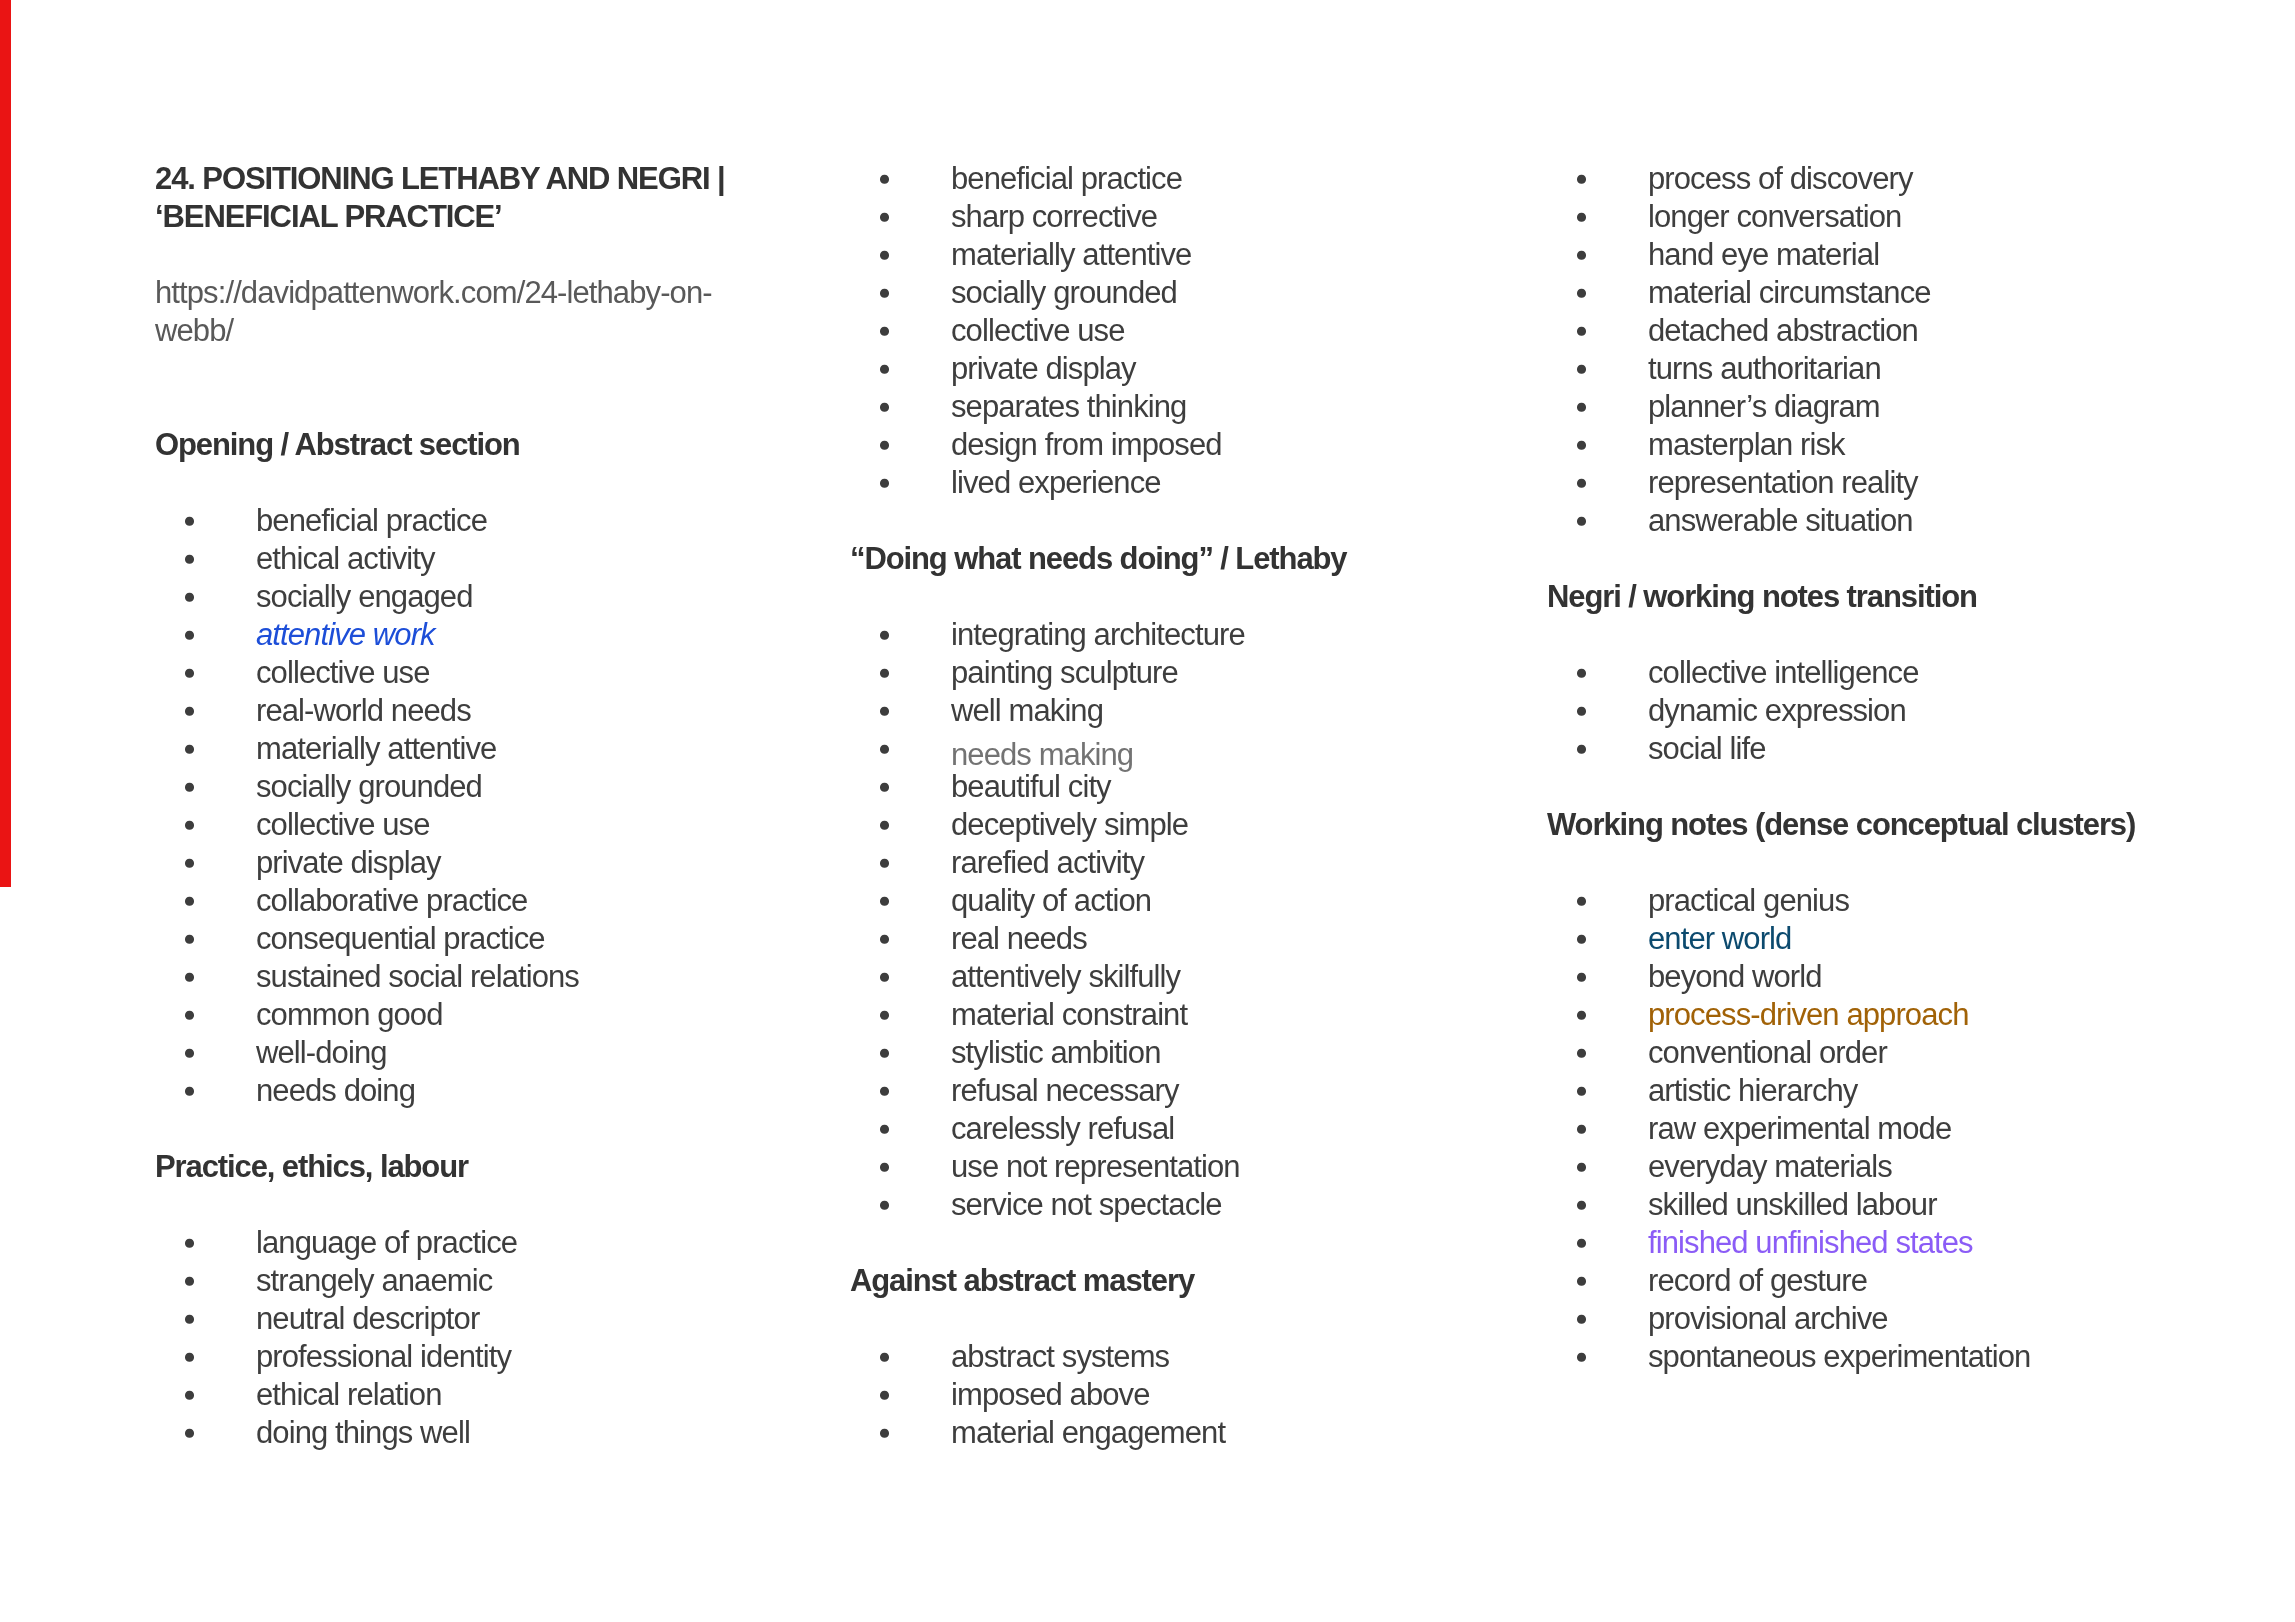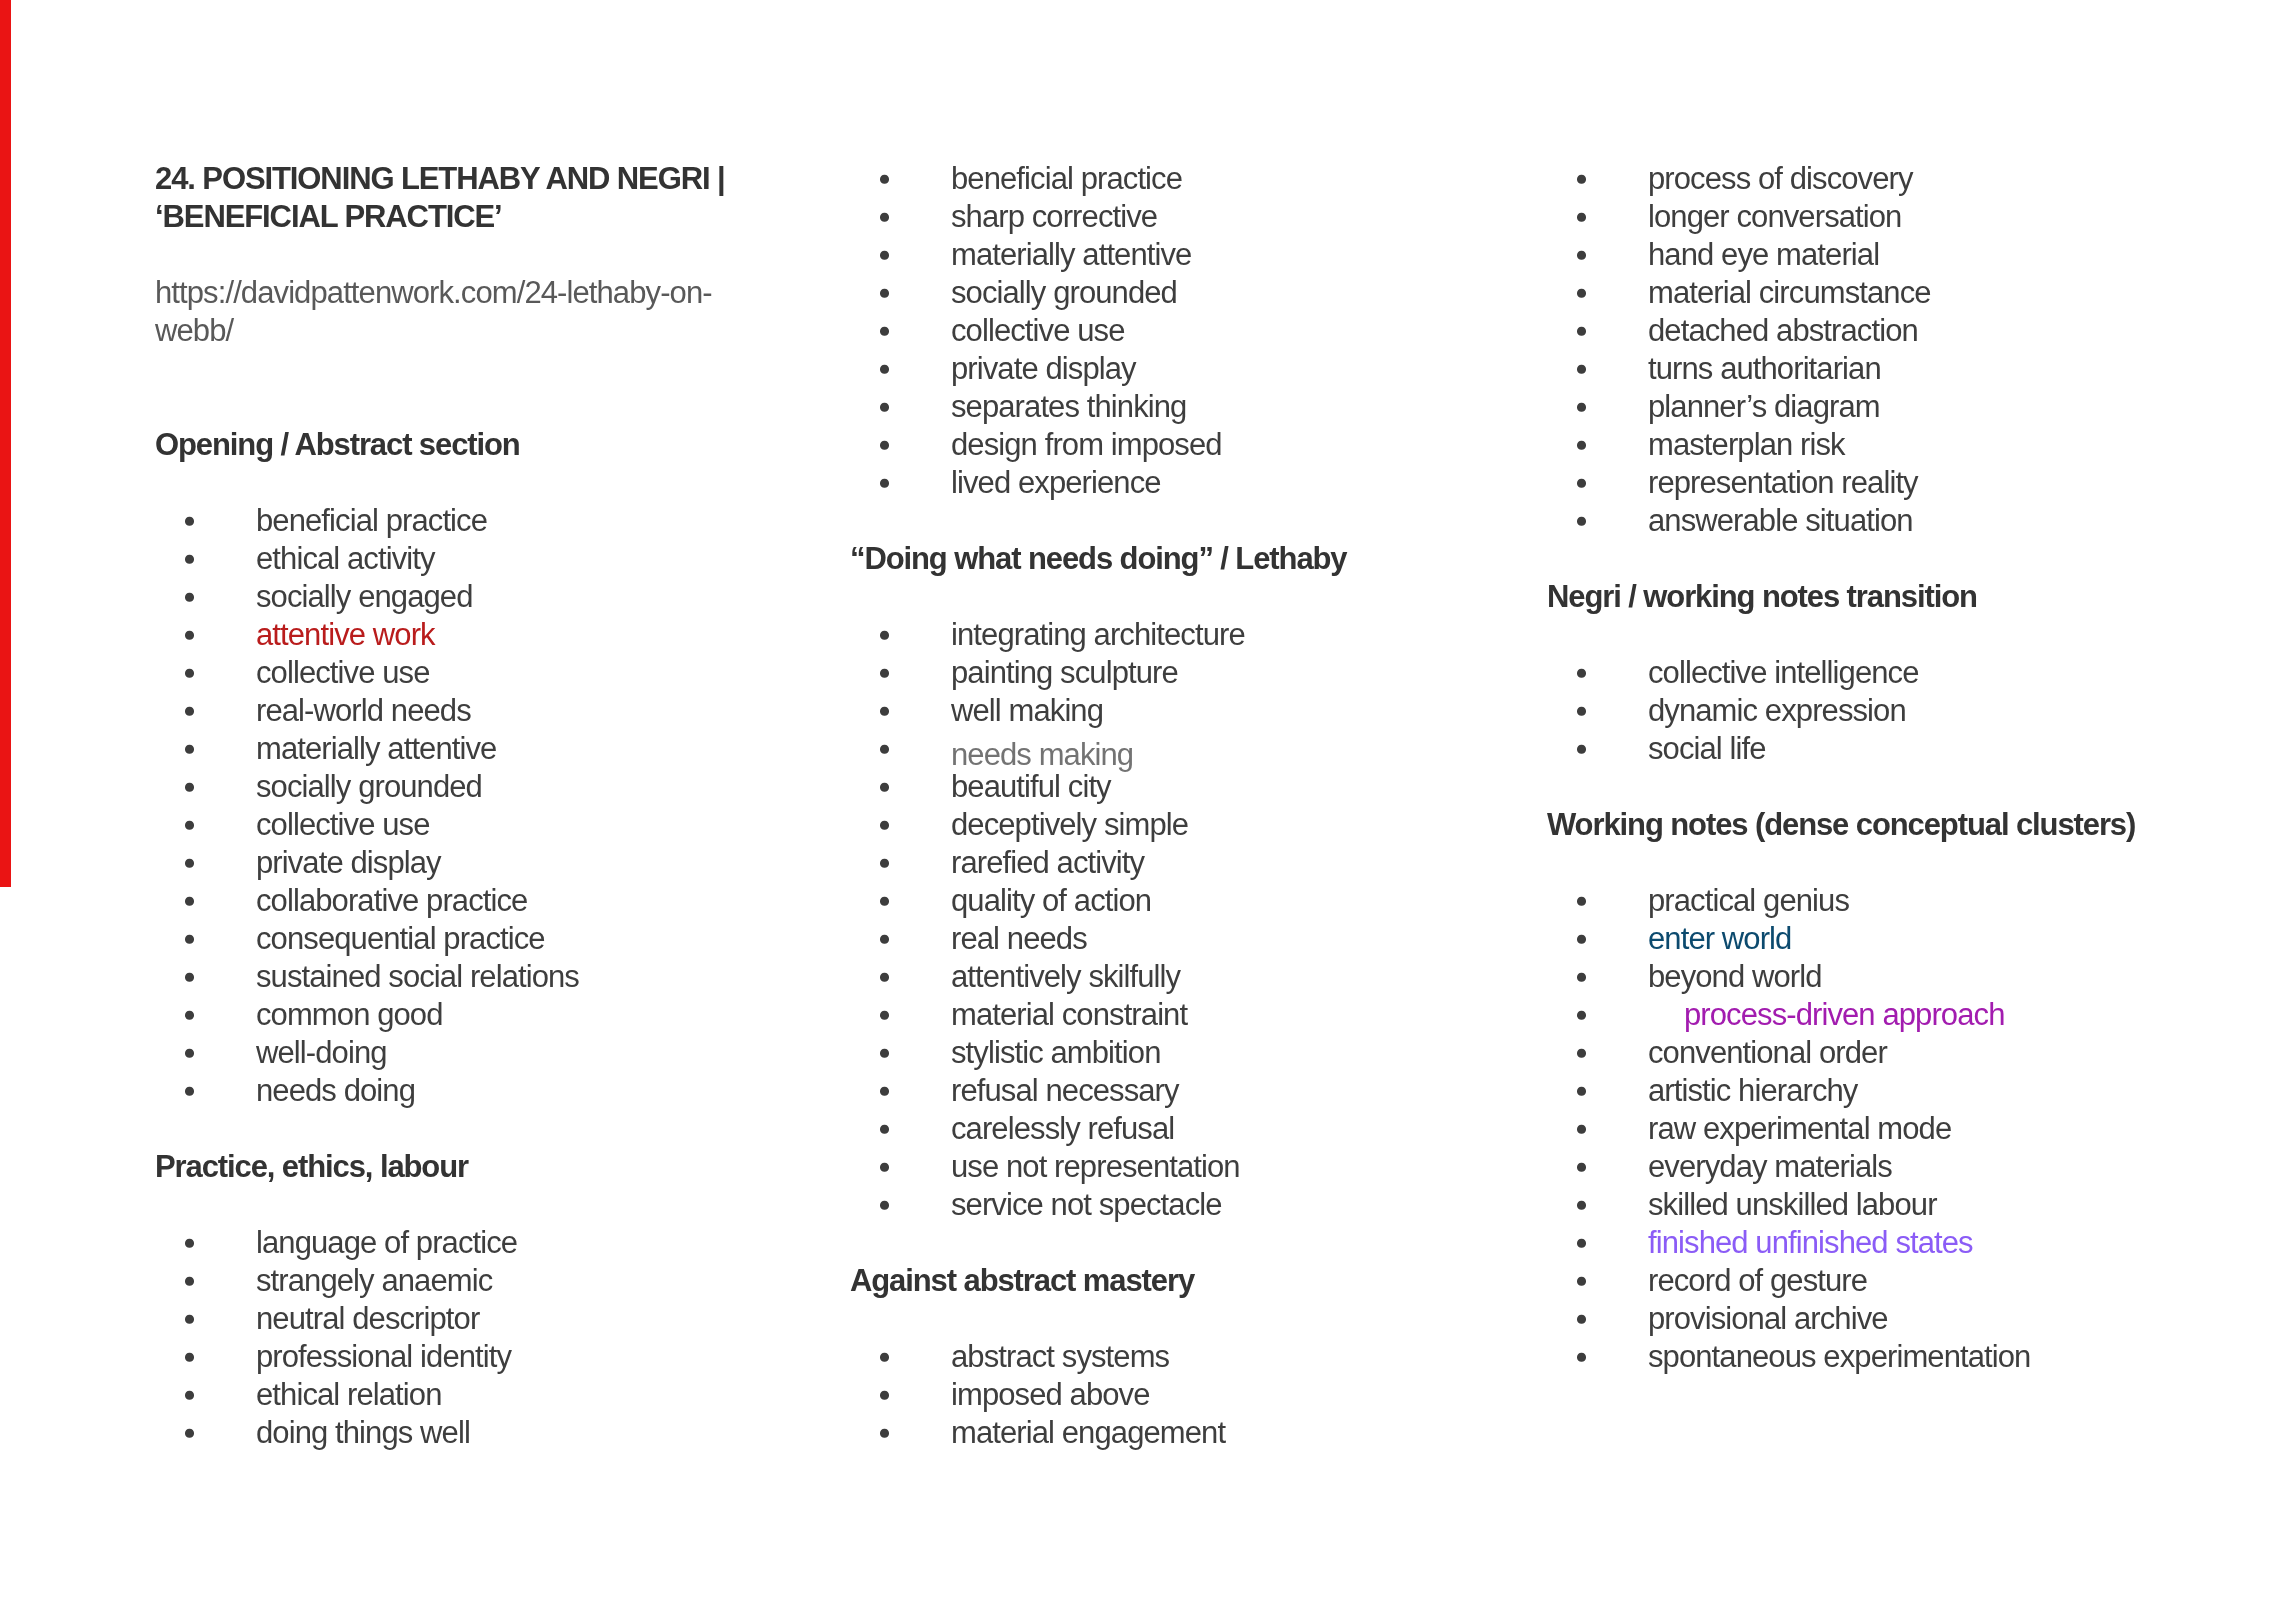--- a/index.html
+++ b/index.html
@@ -71,21 +71,21 @@
       <div class="line bullet-line">
         <span class="dot" style="background: rgb(61, 61, 61);"></span>
         <span class="txt" style="color: rgb(62, 62, 62);">ethical activity</span>
       </div>
       <div class="line bullet-line">
         <span class="dot" style="background: rgb(61, 61, 61);"></span>
         <span class="txt" style="color: rgb(62, 62, 62);">socially engaged</span>
       </div>
       <div class="line bullet-line">
         <span class="dot" style="background: rgb(61, 61, 61);"></span>
-        <span class="txt" style="color: #b91c1c;">attentive work</span>
+        <span class="txt" style="color: #1d4ed8; font-style: italic;">attentive work</span>
       </div>
       <div class="line bullet-line">
         <span class="dot" style="background: rgb(61, 61, 61);"></span>
         <span class="txt" style="color: rgb(62, 62, 62);">collective use</span>
       </div>
       <div class="line bullet-line">
         <span class="dot" style="background: rgb(61, 61, 61);"></span>
         <span class="txt" style="color: rgb(62, 62, 62);">real-world needs</span>
       </div>
       <div class="line bullet-line">
@@ -352,21 +352,21 @@
       <div class="line bullet-line">
         <span class="dot" style="background: rgb(61, 61, 61);"></span>
         <span class="txt" style="color: #0c4a6e;">enter world</span>
       </div>
       <div class="line bullet-line">
         <span class="dot" style="background: rgb(61, 61, 61);"></span>
         <span class="txt" style="color: rgb(62, 62, 62);">beyond world</span>
       </div>
       <div class="line bullet-line">
         <span class="dot" style="background: rgb(61, 61, 61);"></span>
-        <span class="txt" style="color: #a21caf; margin-left: 36px;">process-driven approach</span>
+        <span class="txt" style="color: #a16207;">process-driven approach</span>
       </div>
       <div class="line bullet-line">
         <span class="dot" style="background: rgb(61, 61, 61);"></span>
         <span class="txt" style="color: rgb(62, 62, 62);">conventional order</span>
       </div>
       <div class="line bullet-line">
         <span class="dot" style="background: rgb(61, 61, 61);"></span>
         <span class="txt" style="color: rgb(62, 62, 62);">artistic hierarchy</span>
       </div>
       <div class="line bullet-line">

